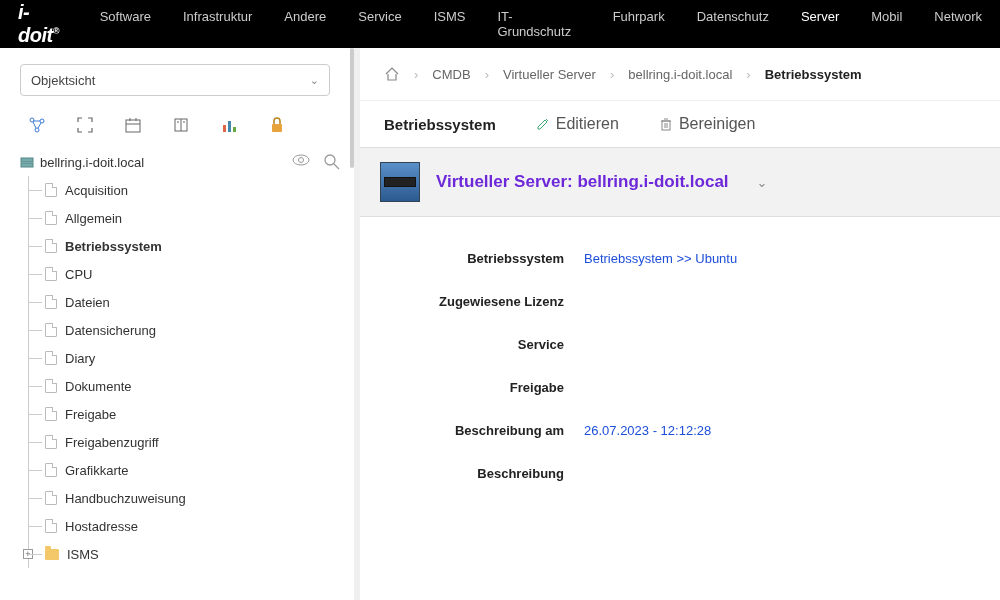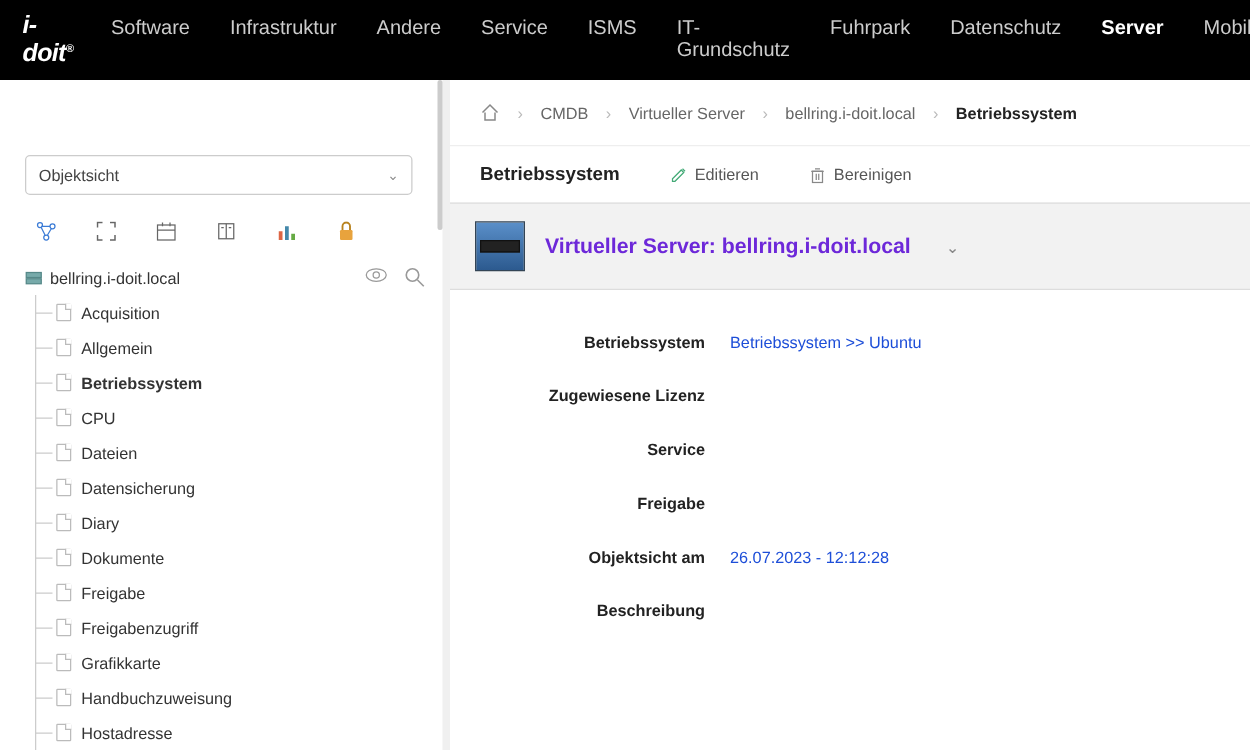--- a/index.html
+++ b/index.html
@@ -1,25 +1,25 @@
 <!DOCTYPE html>
 <html><head>
 <meta charset="utf-8">
 <style>
 * { margin:0; padding:0; box-sizing:border-box; font-family:"Segoe UI",Arial,sans-serif; }
 body { background:#fff; font-size:13px; color:#333; overflow:hidden; }
-.topnav { background:#000; height:64px; display:flex; align-items:center; padding:0 18px; }
+.topnav { background:#000; height:48px; display:flex; align-items:center; padding:0 18px; }
 .logo { color:#fff; font-size:20px; font-weight:bold; margin-right:30px; font-style:italic; letter-spacing:-0.5px; }
 .logo sup { font-size:9px; vertical-align:super; }
 .nav-items { display:flex; gap:32px; }
-.nav-item { color:#ccc; font-size:16px; cursor:pointer; }
-.nav-item.active { color:#fff; font-weight:bold; }
+.nav-item { color:#ccc; font-size:13px; cursor:pointer; }
+.nav-item.active { color:#fff; font-weight:normal; }
 .main { display:flex; height:552px; }
 .sidebar { width:360px; padding:16px 14px 0 20px; border-right:6px solid #f0f0f0; position:relative; overflow-y:auto; }
-.objektsicht { width:310px; height:32px; border:1px solid #ccc; border-radius:4px; padding:0 10px; display:flex; align-items:center; justify-content:space-between; color:#444; cursor:pointer; margin-bottom:20px;margin-top:44px; }
+.objektsicht { width:310px; height:32px; border:1px solid #ccc; border-radius:4px; padding:0 10px; display:flex; align-items:center; justify-content:space-between; color:#444; cursor:pointer; margin-bottom:20px; }
 .chev { font-size:11px; color:#888; }
 .toolbar { display:flex; gap:30px; margin-bottom:20px; padding-left:8px; }
 .ticon { width:18px; height:18px; cursor:pointer; display:flex; align-items:center; justify-content:center; }
 .tree-root { display:flex; align-items:center; gap:6px; margin-bottom:6px; }
 .tree-root-label { color:#333; }
 .tree-actions { margin-left:auto; display:flex; gap:14px; color:#888; }
 .tree { margin-left:8px; }
 .tree-item { display:flex; align-items:center; height:28px; position:relative; padding-left:17px; cursor:pointer; }
 .tree-item::before { content:''; position:absolute; left:0; top:0; bottom:0; border-left:1px solid #ccc; }
 .tree-item::after { content:''; position:absolute; left:0; top:14px; width:14px; border-top:1px solid #ccc; }
@@ -29,21 +29,21 @@
 .tree-item.folder .fold { width:14px; height:11px; background:#f4c868; border-radius:1px; margin-right:8px; position:relative; }
 .tree-item.folder .fold::before { content:''; position:absolute; top:-3px; left:0; width:6px; height:3px; background:#f4c868; border-radius:1px 1px 0 0; }
 .tree-item .expander { position:absolute; left:-5px; top:9px; width:10px; height:10px; border:1px solid #999; background:#fff; font-size:9px; line-height:8px; text-align:center; color:#666; }
 .content { flex:1; overflow:hidden; }
 .crumbs { display:flex; align-items:center; gap:14px; padding:18px 24px; color:#666; font-size:13px; }
 .crumbs .sep { color:#bbb; }
 .crumbs .home { color:#888; }
 .crumbs .last { font-weight:bold; color:#222; }
 .section-head { display:flex; align-items:center; gap:40px; padding:14px 24px; border-top:1px solid #eee; }
 .section-title { font-weight:bold; font-size:15px; color:#222; }
-.act { display:flex; align-items:center; gap:6px; color:#555; cursor:pointer; font-size:13px; }
+.act { display:flex; align-items:center; gap:6px; color:#555; cursor:pointer; font-size:16px; }
 .banner { background:#f2f2f2; border-top:1px solid #ddd; border-bottom:1px solid #ddd; display:flex; align-items:center; padding:14px 20px; gap:16px; }
 .banner-icon { width:40px; height:40px; background:linear-gradient(180deg,#5a8fc9 0%,#2c5a8f 100%); border:1px solid #345; display:flex; align-items:center; justify-content:center; }
 .banner-icon::after { content:''; width:30px; height:8px; background:#222; border:1px solid #111; }
 .banner-title { font-weight:bold; font-size:17px; color:#6d28d9; }
 .banner-chev { margin-left:12px; color:#888; cursor:pointer; }
 .details { padding:20px 24px; }
 .row { display:flex; padding:14px 0; }
 .row .lbl { width:200px; text-align:right; font-weight:bold; color:#222; padding-right:20px; }
 .row .val { color:#1d4ed8; }
 .scroll-stub { position:absolute; top:0; right:0; width:4px; height:100%; }
@@ -258,21 +258,21 @@
         </div>
         <div class="row">
           <div class="lbl">Service</div>
           <div class="val"></div>
         </div>
         <div class="row">
           <div class="lbl">Freigabe</div>
           <div class="val"></div>
         </div>
         <div class="row">
-          <div class="lbl">Objektsicht am</div>
+          <div class="lbl">Beschreibung am</div>
           <div class="val">26.07.2023 - 12:12:28</div>
         </div>
         <div class="row">
           <div class="lbl">Beschreibung</div>
           <div class="val"></div>
         </div>
       </div>
   </div>
 </div>
 

